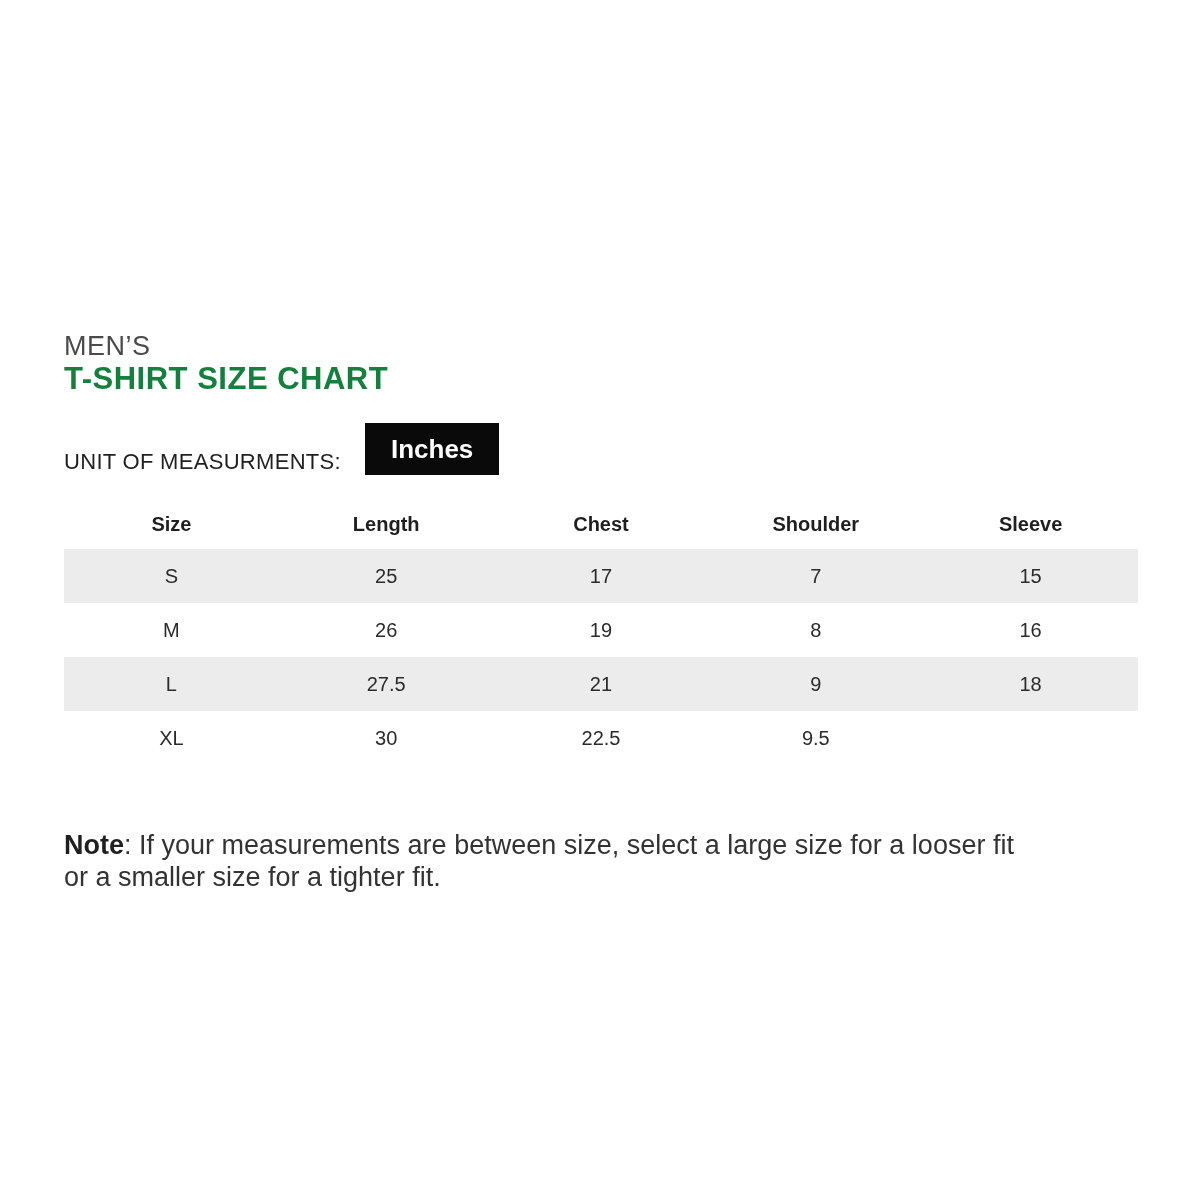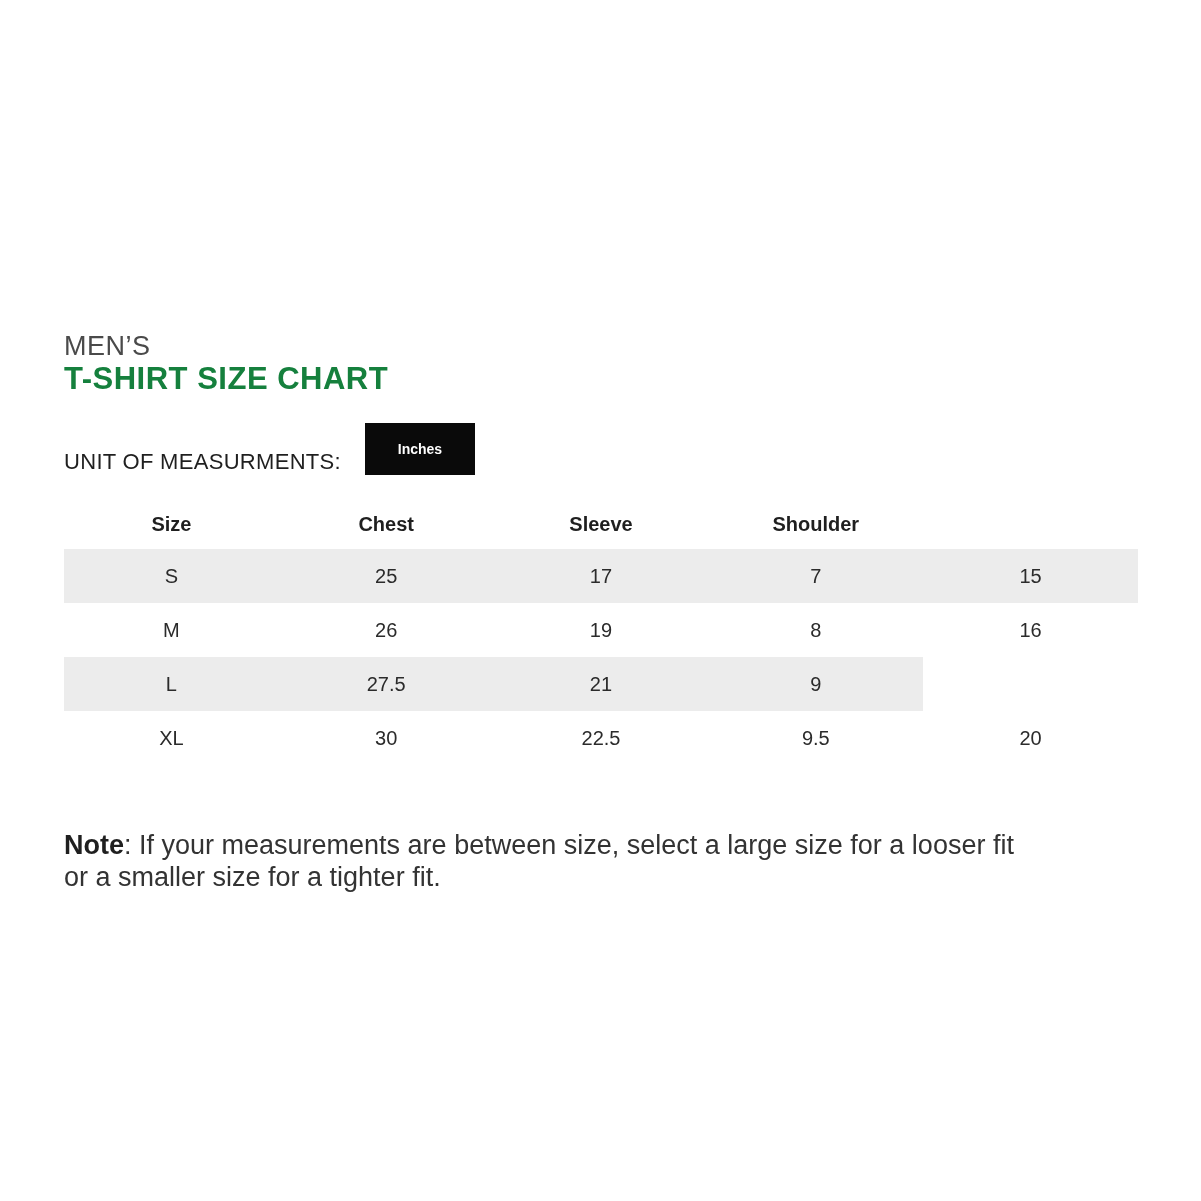--- a/index.html
+++ b/index.html
@@ -42,21 +42,21 @@
     font-size: 22px;
     color: #1f1f1f;
     letter-spacing: 0.3px;
   }
   .unit-button {
     margin-left: 24px;
     background: #0a0a0a;
     color: #ffffff;
     border: none;
     font-family: "Liberation Sans", "DejaVu Sans", sans-serif;
-    font-size: 14px;
+    font-size: 26px;
     font-weight: 700;
     height: 52px;
     min-width: 110px;
     padding: 0 26px;
     cursor: pointer;
   }
   .size-table {
     margin-top: 24px;
     width: 1074px;
   }
@@ -101,23 +101,24 @@
   <h1 class="page-title">T-SHIRT SIZE CHART</h1>
 
   <div class="unit-row">
     <span class="unit-label">UNIT OF MEASURMENTS:</span>
     <button class="unit-button">Inches</button>
   </div>
 
   <div class="size-table">
     <div class="table-header-row" id="table-header">
         <div class="cell header-cell">Size</div>
+        <div class="cell header-cell">Length</div>
         <div class="cell header-cell">Chest</div>
+        <div class="cell header-cell">Shoulder</div>
         <div class="cell header-cell">Sleeve</div>
-        <div class="cell header-cell">Shoulder</div>
       </div>
     <div id="table-body">
         <div class="table-row shaded">
           <div class="cell">S</div>
           <div class="cell">25</div>
           <div class="cell">17</div>
           <div class="cell">7</div>
           <div class="cell">15</div>
         </div>
         <div class="table-row">
@@ -125,27 +126,27 @@
           <div class="cell">26</div>
           <div class="cell">19</div>
           <div class="cell">8</div>
           <div class="cell">16</div>
         </div>
         <div class="table-row shaded">
           <div class="cell">L</div>
           <div class="cell">27.5</div>
           <div class="cell">21</div>
           <div class="cell">9</div>
+          <div class="cell">18</div>
         </div>
         <div class="table-row">
           <div class="cell">XL</div>
           <div class="cell">30</div>
           <div class="cell">22.5</div>
           <div class="cell">9.5</div>
-          <div class="cell">20</div>
         </div>
       </div>
   </div>
 
   <p class="note">
     <strong>Note</strong><span>: If your measurements are between size, select a large size for a looser fit or a smaller size for a tighter fit.</span>
   </p>
 
 </div>
 

